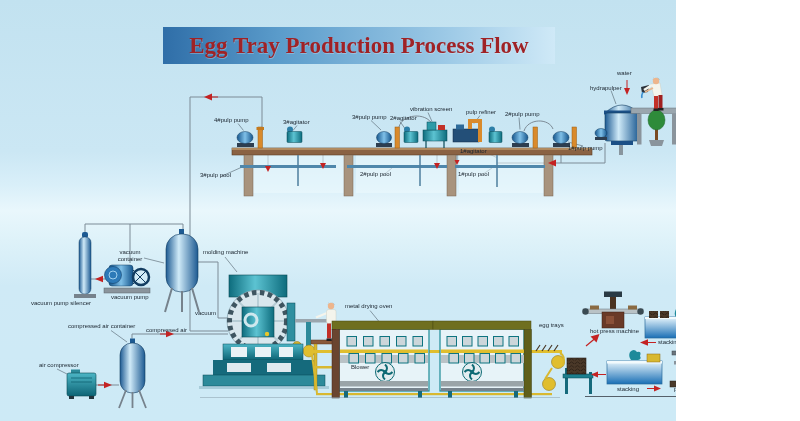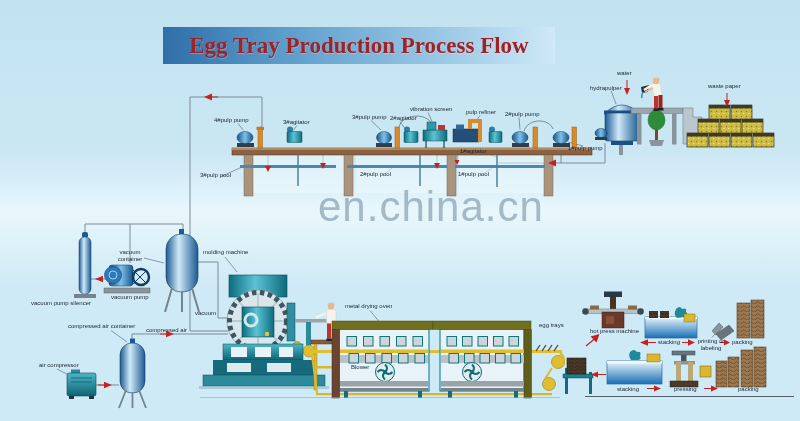--- a/index.html
+++ b/index.html
@@ -1,16 +1,16 @@
 <!DOCTYPE html>
 <html><head>
 <meta charset="utf-8">
 <style>
   html,body{margin:0;padding:0;}
-  #stage{position:relative;width:800px;height:421px;overflow:hidden;
+  #stage{position:relative;width:676px;height:421px;overflow:hidden;
     background:linear-gradient(180deg,#c2e2f0 0%,#cbe7f4 36%,#d9eff9 44%,#e9f7fc 50%,#def2f9 57%,#cfeaf6 68%,#cdeaf6 100%);
     font-family:"Liberation Sans",sans-serif;}
   #machinery{position:absolute;left:0;top:0;}
   .banner{position:absolute;left:163px;top:27px;width:392px;height:37px;
     background:linear-gradient(90deg,#2f6ea8 0%,#5b9ccb 30%,#9cc9e6 72%,#cfe9f7 100%);
     display:flex;align-items:center;justify-content:center;
     font-family:"Liberation Serif",serif;font-weight:bold;font-size:23px;color:#9f2226;
     text-shadow:0.5px 0.5px 0 rgba(255,255,255,0.25);}
   .wm{position:absolute;left:318px;top:183px;font-size:42px;letter-spacing:1px;
     color:rgba(110,135,155,0.55);font-family:"Liberation Sans",sans-serif;}
@@ -477,21 +477,20 @@
           <path d="M654,385.5 L661,388.5 L654,391.5 Z" stroke="none"></path>
         </g>
       <g stroke-width="1">
           <path d="M704,388.5 H711" fill="none"></path>
           <path d="M711,385.5 L718,388.5 L711,391.5 Z" stroke="none"></path>
         </g>
     </g>
   </svg>
 
   <div class="banner">Egg Tray Production Process Flow</div>
-  <div class="wm">en.china.cn</div>
 
   <div class="lbl" style="left:617px;top:70px">water</div>
   <div class="lbl" style="left:590px;top:85px">hydrapulper</div>
   <div class="lbl" style="left:708px;top:83px">waste paper</div>
   <div class="lbl" style="left:214px;top:117px">4#pulp pump</div>
   <div class="lbl" style="left:283px;top:119px">3#agitator</div>
   <div class="lbl" style="left:352px;top:114px">3#pulp pump</div>
   <div class="lbl" style="left:390px;top:115px">2#agitator</div>
   <div class="lbl" style="left:410px;top:106px">vibration screen</div>
   <div class="lbl" style="left:466px;top:109px">pulp refiner</div>

